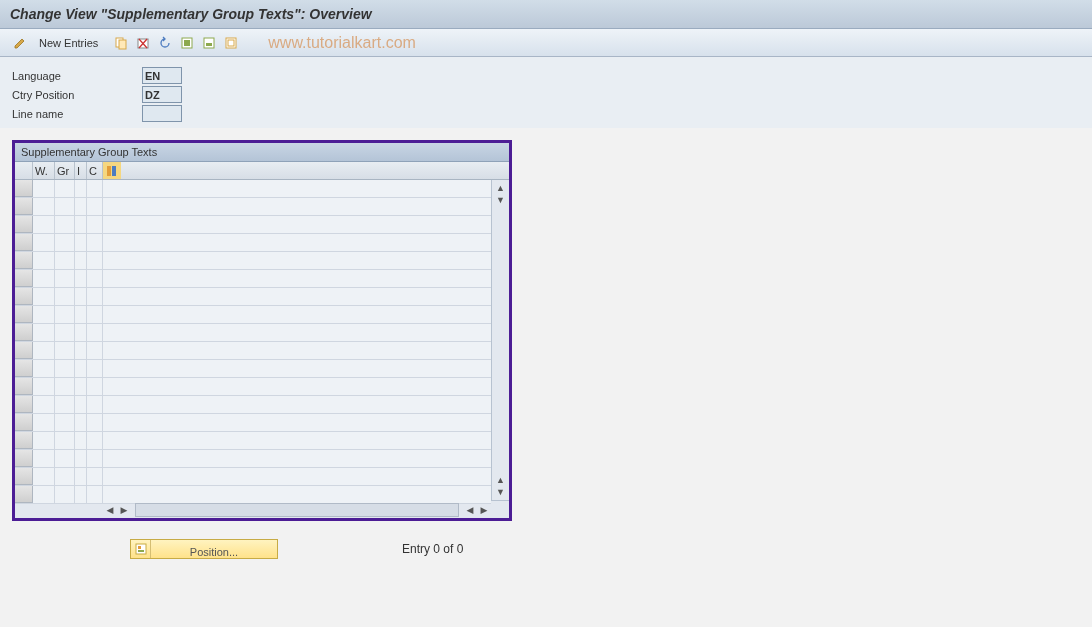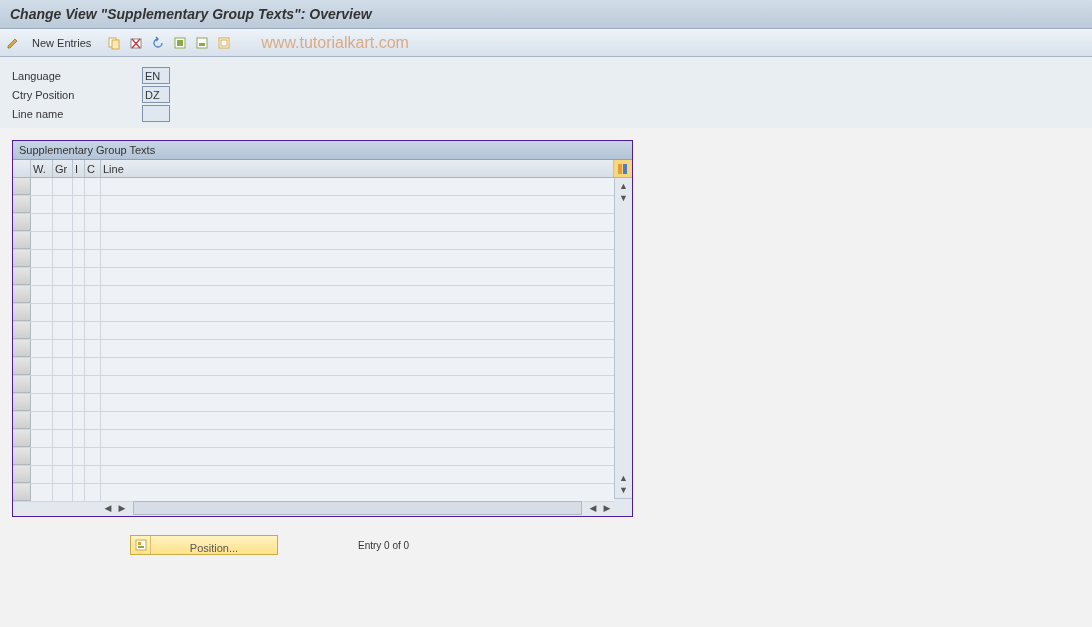--- a/index.html
+++ b/index.html
@@ -21,21 +21,21 @@
       padding: 6px 10px;
       border-bottom: 1px solid #9aabbf;
       font-style: italic;
       font-weight: bold;
       font-size: 14px;
       color: #333;
     }
     
     .toolbar {
       background: linear-gradient(to bottom, #eef3f8, #d7e1ec);
-      padding: 3px 4px;
+      padding: 3px 11px;
       border-bottom: 1px solid #a8b5c6;
       display: flex;
       align-items: center;
       gap: 4px;
       height: 28px;
     }
     .tool-icon {
       width: 18px;
       height: 18px;
       display: inline-flex;
@@ -67,38 +67,39 @@
       display: flex;
       align-items: center;
       margin-bottom: 2px;
     }
     .form-label {
       width: 130px;
       font-size: 11px;
       color: #333;
     }
     .form-input {
-      width: 28px;
+      width: 40px;
       height: 17px;
       border: 1px solid #7f94ab;
       background: #dfe8f0;
       font-size: 11px;
       padding: 0 2px;
       text-align: left;
       color: #333;
+      font-weight: bold;
     }
     .form-input.empty {
       background: #dfe8f0;
     }
     
     .table-container {
       margin: 12px 12px;
-      border: 1px solid #4c1d95;
+      border: 3px solid #4c1d95;
       background: #fff;
-      width: 621px;
+      width: 500px;
     }
     .table-title {
       background: linear-gradient(to bottom, #c8d5e4, #b4c4d7);
       padding: 3px 6px;
       font-size: 11px;
       color: #333;
       border-bottom: 1px solid #8fa2b8;
     }
     .table-header-row {
       display: flex;
@@ -204,22 +205,23 @@
       border-right: 1px solid #d5be72;
       display:flex;
       align-items:center;
       justify-content:center;
     }
     .position-button .label-box {
       flex:1;
       text-align:center;
     }
     .entry-status {
-      font-size: 10px;
-      color: #333;
+      font-size: 12px;
+      color: #333;
+      margin-left: 44px;
     }
     svg { display: block; }
   </style>
 </head>
 <body>
 
 <div class="title-bar">Change View "Supplementary Group Texts": Overview</div>
 
 <div class="toolbar">
   <span class="tool-icon">
@@ -283,21 +285,20 @@
 </div>
 
 <div class="table-container">
   <div class="table-title">Supplementary Group Texts</div>
   <div class="table-header-row">
     <div class="th sel"></div>
     <div class="th w">W.</div>
     <div class="th gr">Gr</div>
     <div class="th i">I</div>
     <div class="th c">C</div>
-    <div class="th line">Line</div>
     <div class="th config">
       <svg width="12" height="12" viewBox="0 0 12 12">
           <rect x="1" y="1" width="4" height="10" fill="#e29d3a"></rect>
           <rect x="6" y="1" width="4" height="10" fill="#4d7cc0"></rect>
         </svg>
     </div>
   </div>
   <div class="table-body">
     <div class="table-rows" id="table-rows">
         <div class="data-row">

